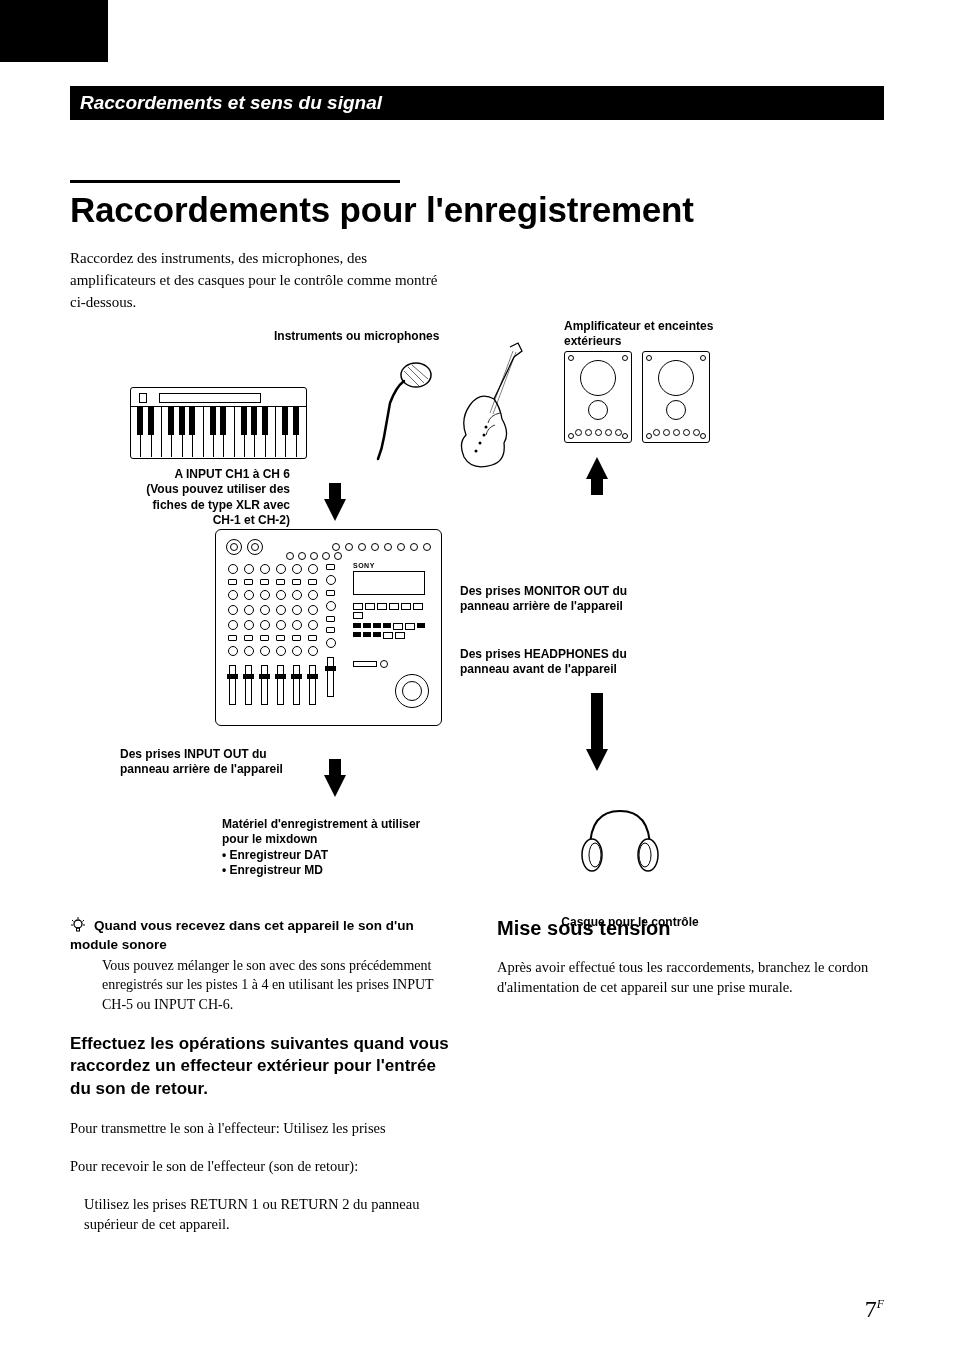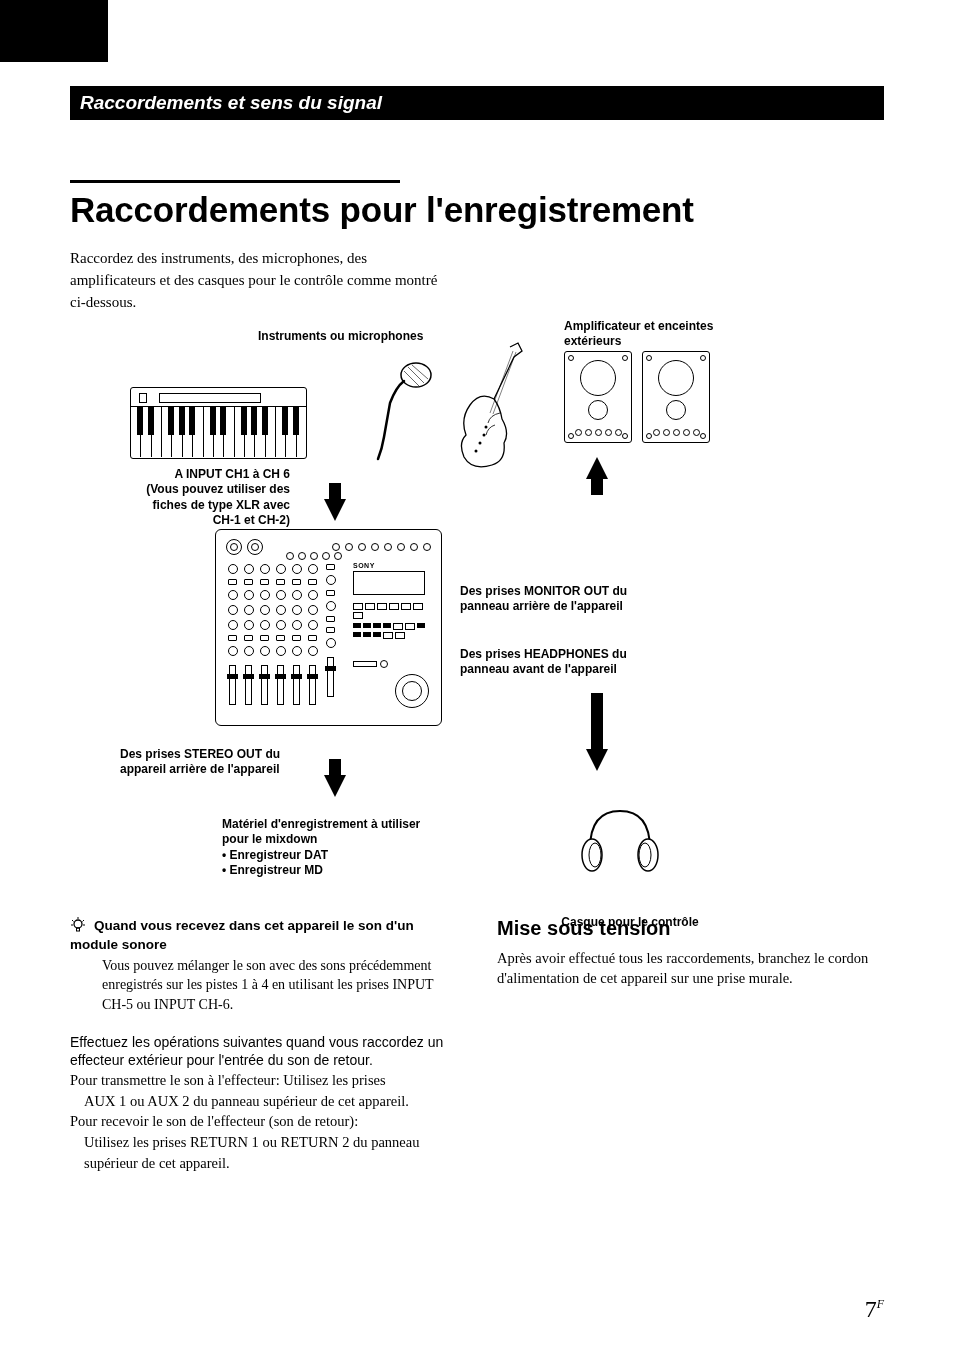--- a/index.html
+++ b/index.html
@@ -39,22 +39,22 @@
   .spk .ports span{width:5px;height:5px;border:1px solid #000;border-radius:50%;display:block;}
   .spk .corner{position:absolute;width:4px;height:4px;border:0.8px solid #000;border-radius:50%;}
   
   .hp{position:absolute;left:500px;top:470px;width:100px;height:80px;}
   
   .cols{display:flex;gap:40px;margin-top:8px;}
   .col{flex:1;font-size:14px;}
   .tip-head{font-weight:bold;font-size:13.5px;line-height:1.35;}
   .tip-icon{display:inline-block;vertical-align:top;margin-right:4px;font-size:15px;}
   .tip-body{font-family:Georgia,"Times New Roman",serif;font-size:14px;line-height:1.4;margin-left:32px;margin-top:2px;}
-  .sub-head{font-weight:normal;font-size:14px;line-height:1.35;margin-top:18px;}
-  .serif{font-family:Georgia,"Times New Roman",serif;font-size:14.5px;line-height:1.42;}
+  .sub-head{font-weight:bold;font-size:17px;line-height:1.35;margin-top:18px;}
+  .serif{font-family:Georgia,"Times New Roman",serif;font-size:14.5px;line-height:1.42;margin-top:17px;}
   .indent{padding-left:14px;}
   h3{font-size:20px;font-weight:bold;margin:0 0 8px 0;}
   .pagenum{position:absolute;right:70px;bottom:28px;font-family:Georgia,serif;font-size:24px;}
   .pagenum sup{font-size:12px;font-style:italic;vertical-align:super;}
   
   .mix-col{position:absolute;top:34px;width:13px;display:flex;flex-direction:column;gap:5px;align-items:center;}
   .knob{width:8px;height:8px;border:1px solid #000;border-radius:50%;}
   .btn{width:7px;height:4px;border:1px solid #000;border-radius:1px;}
   .fader{width:5px;height:38px;border:1px solid #000;margin-top:4px;position:relative;}
   .fader:after{content:"";position:absolute;left:-3px;top:8px;width:11px;height:5px;background:#000;}
@@ -79,21 +79,21 @@
   <div class="black-box"></div>
 
   <div class="section-bar">Raccordements et sens du signal</div>
 
   <div class="rule"></div>
   <h1>Raccordements pour l'enregistrement</h1>
   <p class="intro">Raccordez des instruments, des microphones, des amplificateurs et des casques pour le contrôle comme montré ci-dessous.</p>
 
   <div class="diagram">
 
-    <div class="lbl" style="left:188px;top:0px;">Instruments ou microphones</div>
+    <div class="lbl" style="left:204px;top:0px;">Instruments ou microphones</div>
     <div class="lbl" style="left:494px;top:-10px;width:190px;">Amplificateur et enceintes extérieurs</div>
 
     <div class="kbd">
       <div class="kbd-top"></div>
       <div class="keys">
         <div class="wkey">
             <div class="bkey"></div>
           </div>
           <div class="wkey">
             <div class="bkey"></div>
@@ -323,21 +323,21 @@
       </div>
     </div>
 
     <div class="lbl" style="left:390px;top:255px;width:210px;">Des prises MONITOR OUT du panneau arrière de l'appareil</div>
     <div class="lbl" style="left:390px;top:318px;width:210px;">Des prises HEADPHONES du panneau avant de l'appareil</div>
 
     <div class="arr-down" style="left:516px;top:420px;">
         <div class="shaft" style="top:-78px;height:58px;"></div>
       </div>
 
-    <div class="lbl" style="left:50px;top:418px;width:190px;">Des prises STEREO OUT du appareil arrière de l'appareil</div>
+    <div class="lbl" style="left:50px;top:418px;width:190px;">Des prises INPUT OUT du panneau arrière de l'appareil</div>
     <div class="arr-down" style="left:254px;top:446px;">
         <div class="shaft"></div>
       </div>
 
     <div class="lbl" style="left:152px;top:488px;width:200px;">
       <span>Matériel d'enregistrement à utiliser pour le mixdown</span><br>
       <span>• Enregistreur DAT</span><br>
       <span>• Enregistreur MD</span>
     </div>
 
@@ -364,21 +364,20 @@
               <line x1="1" y1="8" x2="3" y2="8" stroke="#000"></line>
               <line x1="13" y1="8" x2="15" y2="8" stroke="#000"></line>
             </svg>
         </span>
         <span class="tip-head">Quand vous recevez dans cet appareil le son d'un module sonore</span>
         <div class="tip-body">Vous pouvez mélanger le son avec des sons précédemment enregistrés sur les pistes 1 à 4 en utilisant les prises INPUT CH-5 ou INPUT CH-6.</div>
       </div>
 
       <div class="sub-head">Effectuez les opérations suivantes quand vous raccordez un effecteur extérieur pour l'entrée du son de retour.</div>
       <div class="serif">Pour transmettre le son à l'effecteur: Utilisez les prises</div>
-      <div class="serif indent">AUX 1 ou AUX 2 du panneau supérieur de cet appareil.</div>
       <div class="serif">Pour recevoir le son de l'effecteur (son de retour):</div>
       <div class="serif indent">Utilisez les prises RETURN 1 ou RETURN 2 du panneau supérieur de cet appareil.</div>
     </div>
 
     <div class="col">
       <h3>Mise sous tension</h3>
       <div class="serif">Après avoir effectué tous les raccordements, branchez le cordon d'alimentation de cet appareil sur une prise murale.</div>
     </div>
   </div>
 

